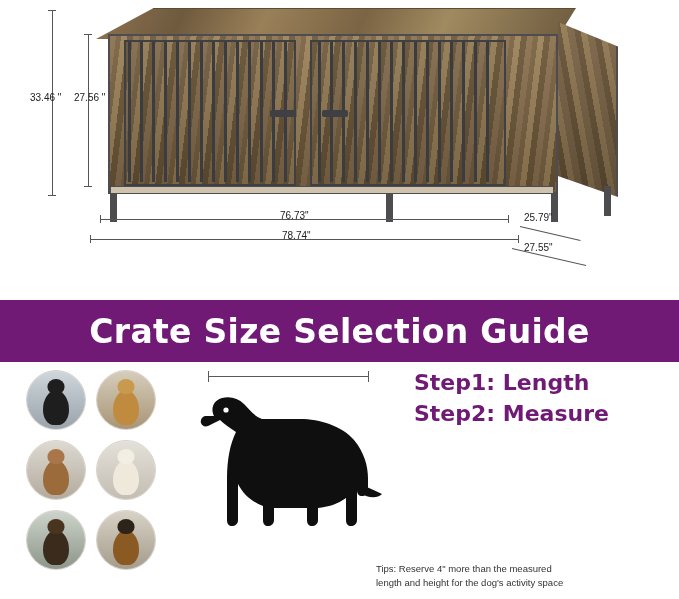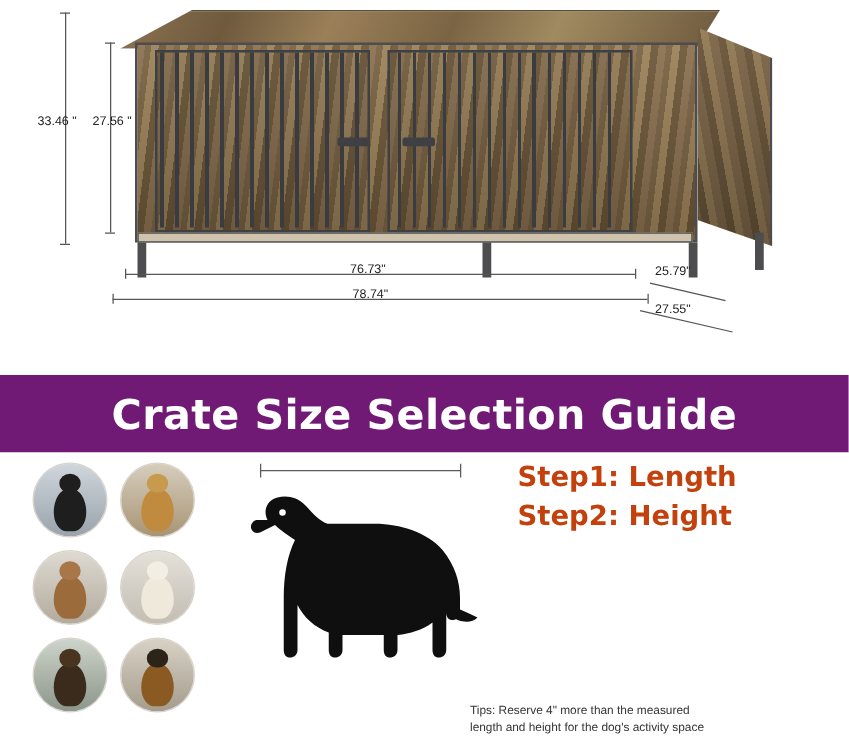--- a/index.html
+++ b/index.html
@@ -236,21 +236,21 @@
 
   
   .steps {
     position: absolute;
     left: 414px; top: 8px;
     width: 250px;
   }
   .step-title {
     font-size: 22px;
     font-weight: bold;
-    color: #c2410c;
+    color: #701a75;
     margin: 0 0 6px 0;
     font-family: "DejaVu Sans", sans-serif;
   }
   .step-text {
     font-size: 13.5px;
     line-height: 1.42;
     color: #2e2e2e;
     margin: 0 0 22px 0;
     font-family: "DejaVu Sans", sans-serif;
   }
@@ -389,15 +389,15 @@
         Z"></path>
       <circle cx="30" cy="24" r="2.6" fill="#ffffff"></circle>
       <path fill="#0f0f0f" d="M160,96 C168,100 178,104 186,108 C182,112 176,112 170,110 C166,108 162,102 160,96 Z"></path>
     </svg>
 
     <div class="tips">Tips: Reserve 4" more than the measured length and height for the dog's activity space</div>
   </div>
 
   <div class="steps">
     <h2 class="step-title">Step1: Length</h2>
-    <h2 class="step-title">Step2: Height</h2>
+    <h2 class="step-title">Step2: Measure</h2>
   </div>
 </div>
 
 </body></html>

